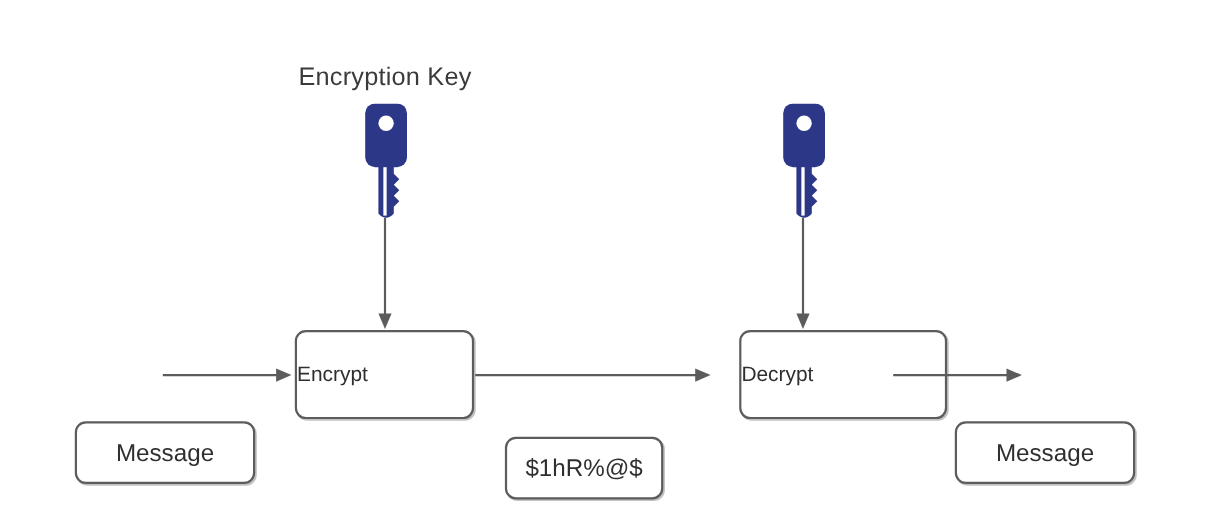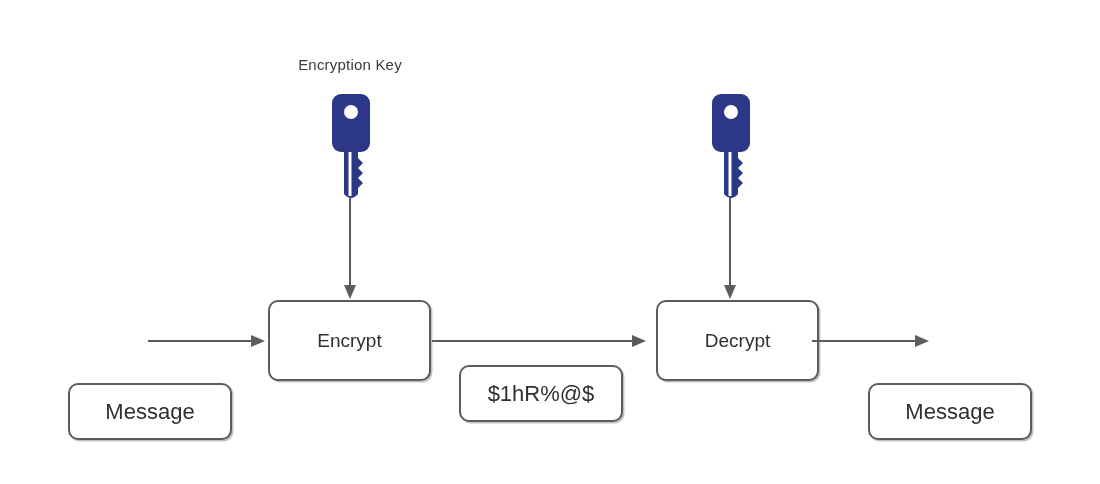--- a/index.html
+++ b/index.html
@@ -15,41 +15,40 @@
     width: 1100px;
     height: 484px;
     background: #ffffff;
     overflow: hidden;
   }
 
   
   .key-label {
     position: absolute;
     text-align: center;
-    font-size: 15px;
+    font-size: 23px;
     color: #3b3b3b;
     letter-spacing: 0.2px;
     white-space: nowrap;
   }
 
   
   .key-icon {
     position: absolute;
   }
 
   
   .process-box {
     position: absolute;
     box-sizing: border-box;
     background: #ffffff;
     border: 2px solid #5c5c5c;
     border-radius: 10px;
     display: flex;
     align-items: center;
-    justify-content: center;
     font-size: 19px;
     color: #2f2f2f;
     box-shadow: 1.5px 1.5px 0 rgba(120,120,120,0.45);
   }
 
   
   .data-box {
     position: absolute;
     box-sizing: border-box;
     background: #ffffff;
@@ -118,21 +117,21 @@
     <span>Message</span>
   </div>
 
   <div class="arrow" style="left:432px; top:331px;">
     <svg width="218" height="20" viewBox="0 0 218 20">
       <line x1="0" y1="10" x2="203" y2="10" stroke="#5c5c5c" stroke-width="2"></line>
       <polygon points="214,10 200,4 200,16" fill="#5c5c5c"></polygon>
     </svg>
   </div>
 
-  <div class="data-box" style="left:459px; top:365px; width:164px; height:57px;">
+  <div class="data-box" style="left:459px; top:397px; width:144px; height:57px;">
     <span>$1hR%@$</span>
   </div>
 
 
   <div class="key-icon" style="left:710px; top:94px;">
     <svg width="42" height="110" viewBox="0 0 42 110">
       <rect x="2" y="0" width="38" height="58" rx="9" ry="9" fill="#2d3787"></rect>
       <circle cx="21" cy="18" r="7" fill="#ffffff"></circle>
       <path d="M14,56 L28,56 L28,64
                L33,69 L28,74
@@ -143,21 +142,21 @@
     </svg>
   </div>
 
   <div class="arrow" style="left:721px; top:198px;">
     <svg width="20" height="104" viewBox="0 0 20 104">
       <line x1="9" y1="0" x2="9" y2="92" stroke="#5c5c5c" stroke-width="2"></line>
       <polygon points="9,101 3,87 15,87" fill="#5c5c5c"></polygon>
     </svg>
   </div>
 
-  <div class="process-box" style="left:656px; top:300px; width:163px; height:81px;">
+  <div class="process-box" style="left:672px; top:300px; width:189px; height:81px;">
     <span>Decrypt</span>
   </div>
 
   <div class="arrow" style="left:812px; top:331px;">
     <svg width="120" height="20" viewBox="0 0 120 20">
       <line x1="0" y1="10" x2="106" y2="10" stroke="#5c5c5c" stroke-width="2"></line>
       <polygon points="117,10 103,4 103,16" fill="#5c5c5c"></polygon>
     </svg>
   </div>
 

